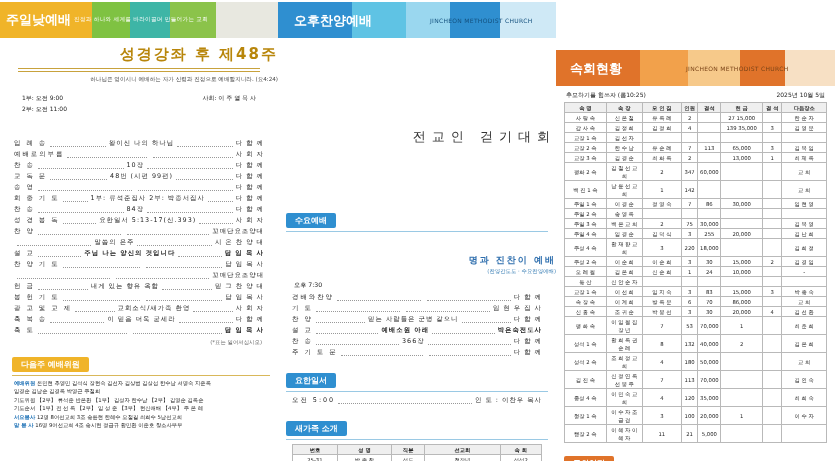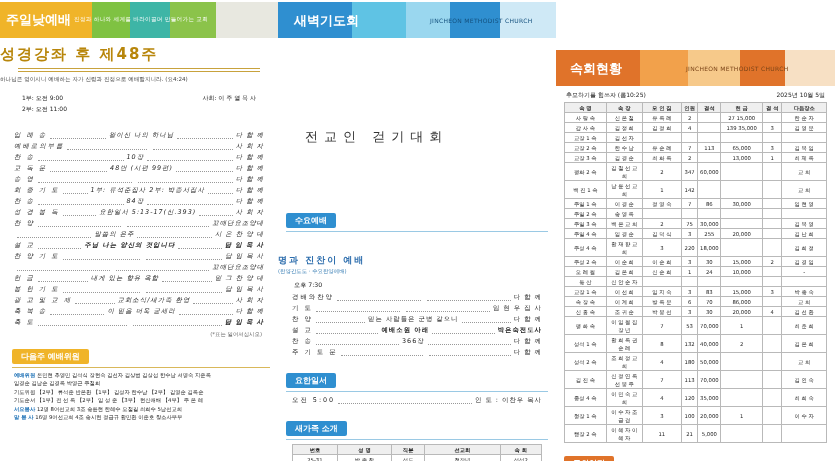--- a/index.html
+++ b/index.html
@@ -30,21 +30,21 @@
   
   .c3 .b1{left:0;width:84px;background:#e0732a;}
   .c3 .b2{left:84px;width:48px;background:#f2a14b;}
   .c3 .b3{left:132px;width:52px;background:#f6c98a;}
   .c3 .b4{left:184px;width:45px;background:#e0732a;}
   .c3 .b5{left:229px;width:50px;background:#f7e0c4;}
 
   .wtitle{color:#fff;font-weight:bold;font-size:13px;}
 
   
-  .center{text-align:left;}
+  .center{text-align:right;}
   .tiny{font-size:5.4px;}
   .sec-title{display:inline-block;background:#2f8fd0;color:#fff;font-size:8px;font-weight:bold;padding:2px 9px;border-radius:2px;}
   .sec-title.orange{background:#e0732a;}
   .sec-title.yellow{background:#f0b429;}
 
   
   .ordlist{margin:0;padding:0;list-style:none;}
   .ordrow{display:flex;align-items:flex-end;font-size:6.4px;line-height:11px;padding:0 14px;}
   .ordrow .l{white-space:nowrap;letter-spacing:2px;}
   .ordrow .dots{flex:1;border-bottom:1px dotted #999;margin:0 3px 2.5px 3px;height:1px;}
@@ -87,21 +87,21 @@
     <div class="center verse" style="margin-top:4px;">하나님은 영이시니 예배하는 자가 신령과 진정으로 예배할지니라. (요4:24)</div>
 
     <div style="display:flex;justify-content:space-between;padding:8px 22px 0 22px;font-size:6px;line-height:11px;">
       <div>
         <div>1부: 오전  9:00</div>
         <div>2부: 오전 11:00</div>
       </div>
       <div style="align-self:flex-start;">사회: 이 주 열 목 사</div>
     </div>
 
-    <ul class="ordlist" style="margin-top:16px;font-style:italic;">
+    <ul class="ordlist" style="margin-top:24px;">
       <li class="ordrow">
           <span class="l">입  례  송</span>
           <span class="dots"></span>
           <span class="r">왕이신 나의 하나님</span>
           <span class="dots"></span>
           <span class="r">다 함 께</span>
         </li>
       <li class="ordrow">
           <span class="l">예배로의부름</span>
           <span class="dots"></span>
@@ -239,21 +239,21 @@
     </div>
   </div>
 
   <div class="col col2">
     <div class="hdr c2">
       <div class="band b1"></div>
       <div class="band b2"></div>
       <div class="band b3"></div>
       <div class="band b4"></div>
       <div class="band b5"></div>
-      <div style="position:absolute;left:16px;top:10px;" class="wtitle">새벽기도회</div>
+      <div style="position:absolute;left:16px;top:10px;" class="wtitle">오후찬양예배</div>
       <div class="hdr-sub" style="left:152px;top:15px;color:#13507e;font-size:6px;">JINCHEON METHODIST CHURCH</div>
     </div>
 
     <div class="center" style="margin-top:88px;">
       <span class="bigtitle2">전교인 걷기대회</span>
     </div>
 
     <div style="padding:62px 8px 0 8px;">
       <span class="sec-title">수요예배</span>
       <div style="border-top:1px solid #9ac9e4;margin-top:3px;"></div>

